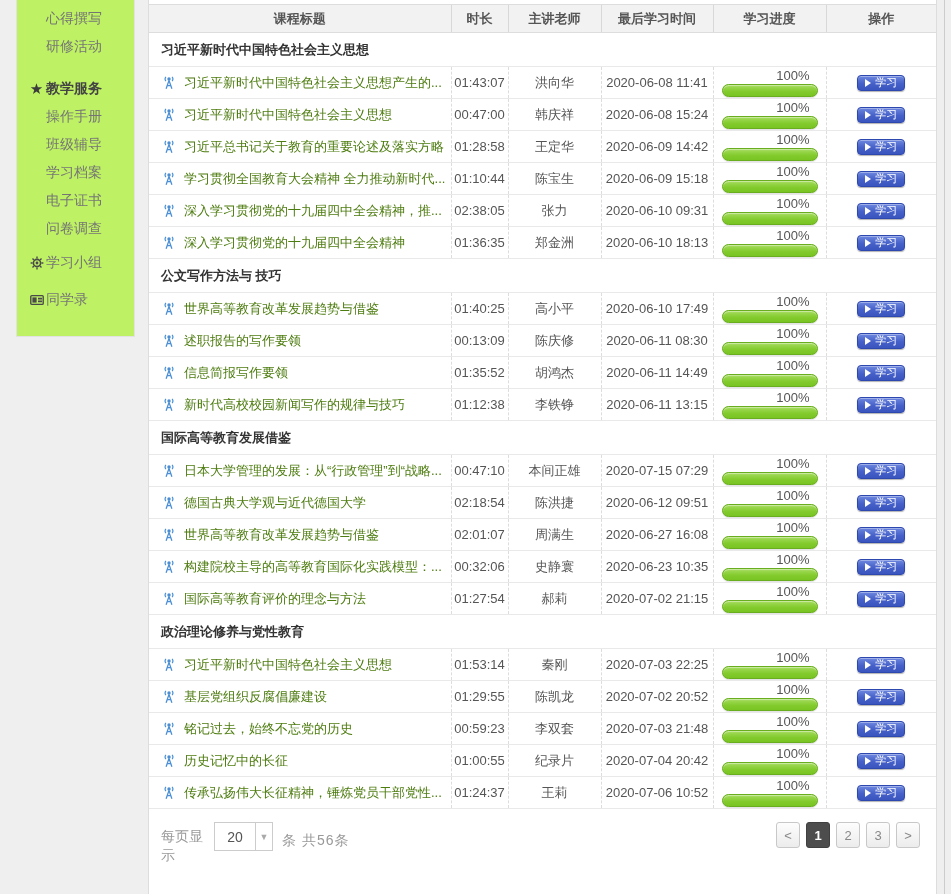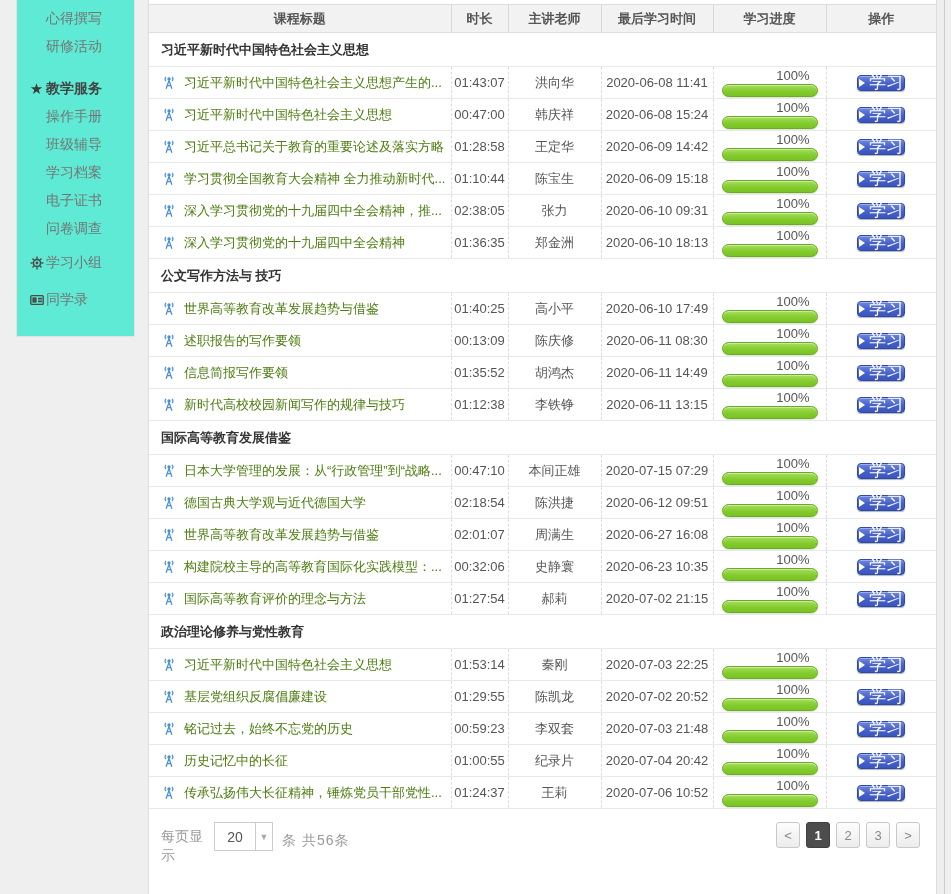--- a/index.html
+++ b/index.html
@@ -2,21 +2,21 @@
 <html><head>
 <meta charset="utf-8">
 <style>
   * { margin:0; padding:0; box-sizing:border-box; }
   html,body { width:951px; height:894px; overflow:hidden;
     font-family:"Liberation Sans","DejaVu Sans",sans-serif; background:#efefef; }
   .page { position:relative; width:951px; height:894px; }
 
   
   .sidebar { position:absolute; left:16px; top:0; width:119px; height:337px;
-    background:#5eead4; border:1px solid #e2e2e2; border-top:none; padding-top:5px; }
+    background:#bef264; border:1px solid #e2e2e2; border-top:none; padding-top:5px; }
   .side-item { height:28px; display:flex; align-items:center; font-size:14px;
     color:#757575; cursor:pointer; }
   .side-item.sub { padding-left:29px; }
   .side-item.main { padding-left:11px; }
   .side-item.bold { color:#444; font-weight:bold; }
   .side-item .ic { width:17px; display:inline-flex; justify-content:center;
     align-items:center; margin-right:1px; color:#3c3c3c; font-size:15px; }
   .gap-l { margin-top:14px; }
   .gap-m { margin-top:6px; }
   .gap-s { margin-top:9px; }
@@ -44,21 +44,21 @@
   .prog { width:96px; margin:0 auto; }
   .prog-label { text-align:right; padding-right:8px; font-size:13px; color:#555;
     line-height:14px; margin-bottom:1px; }
   .prog-track { height:13px; border-radius:8px; border:1px solid #68ae1e;
     background:linear-gradient(to bottom,#a6dc60 0%,#84cc2f 55%,#79c322 100%);
     box-shadow:inset 0 1px 1px rgba(255,255,255,.45), 0 1px 1px rgba(0,0,0,.12); }
 
   
   .study-btn { display:inline-flex; align-items:center; justify-content:center;
     gap:4px; width:48px; height:16px; border-radius:4px; cursor:pointer;
-    border:1px solid #2d48ae; color:#fff; font-size:17px;
+    border:1px solid #2d48ae; color:#fff; font-size:11px;
     background:linear-gradient(to bottom,#6d87de 0%,#4560c9 55%,#3b55bf 100%);
     box-shadow:0 1px 1px rgba(0,0,0,.3), inset 0 1px 0 rgba(255,255,255,.35); }
   .play-tri { width:0; height:0; border-top:4px solid transparent;
     border-bottom:4px solid transparent; border-left:6px solid #fff; }
 
   
   .pager { width:787px; display:flex; justify-content:space-between;
     align-items:flex-start; padding:13px 16px 0 12px; }
   .pager-left { display:flex; align-items:flex-start; font-size:14px; color:#999; }
   .per-page-label { width:44px; line-height:19px; margin-top:5px; }

